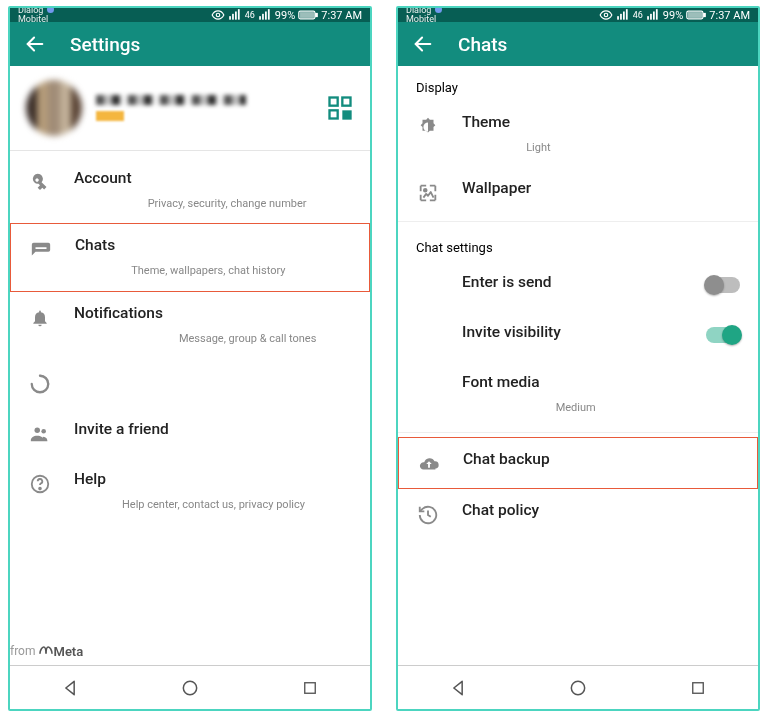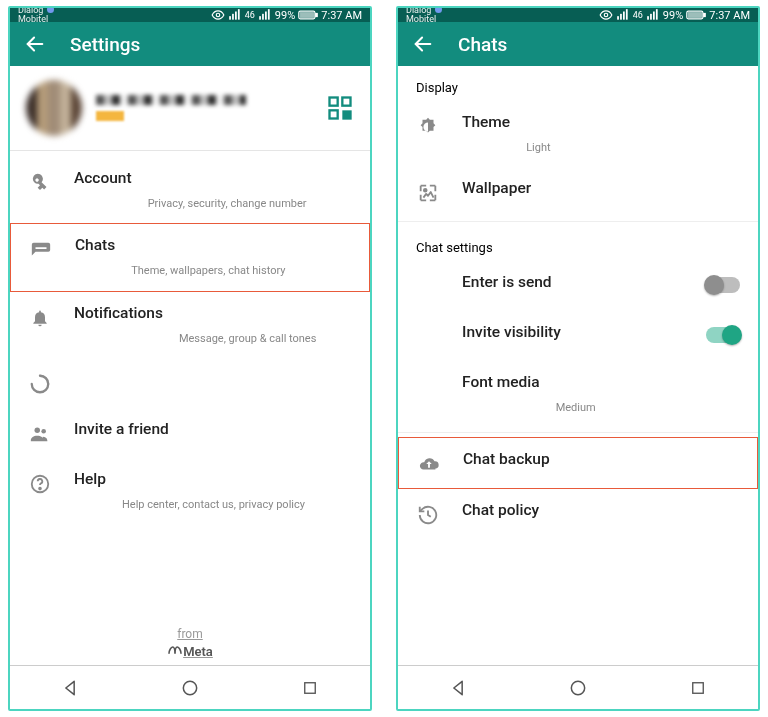--- a/index.html
+++ b/index.html
@@ -75,21 +75,21 @@
   }
   .item .ic { width:24px; height:24px; color:#8a8a8a; flex-shrink:0; margin-top:2px; display:flex; align-items:center; justify-content:center;}
   .item .txt { flex:1; display:flex; flex-direction:row; gap:16px;}
   .item .ttl { font-size:15.5px; color:#222; font-weight:500;}
   .item .sub { font-size:11px; color:#888; line-height:1.3;margin-top:28px;}
   .section-label { font-size:13px; color:#000000; padding: 14px 18px 6px 18px; }
   .divider { height:1px; background:#eee; margin: 4px 0;}
   .highlight { border:1.5px solid #e85a3a; }
   .footer-meta {
     text-align:center; color:#999; font-size:12px; padding: 8px 0 6px 0;
-    display:flex; flex-direction:column; align-items:center; gap:2px;text-decoration:underline;
+    display:flex; flex-direction:row; align-items:center; gap:2px;
   }
   .meta-logo { font-weight:600; color:#555; font-size:13px; display:flex; align-items:center; }
   .navbar {
     height:44px; border-top:1px solid #ccc; background:#fff;
     display:flex; align-items:center; justify-content:space-around;
     color:#444;
   }
   .navbar .nbtn { width:26px; height:26px; display:flex; align-items:center; justify-content:center; }
   .toggle {
     width:34px; height:16px; border-radius:10px; background:#bdbdbd; position:relative; flex-shrink:0; margin-top:4px;

